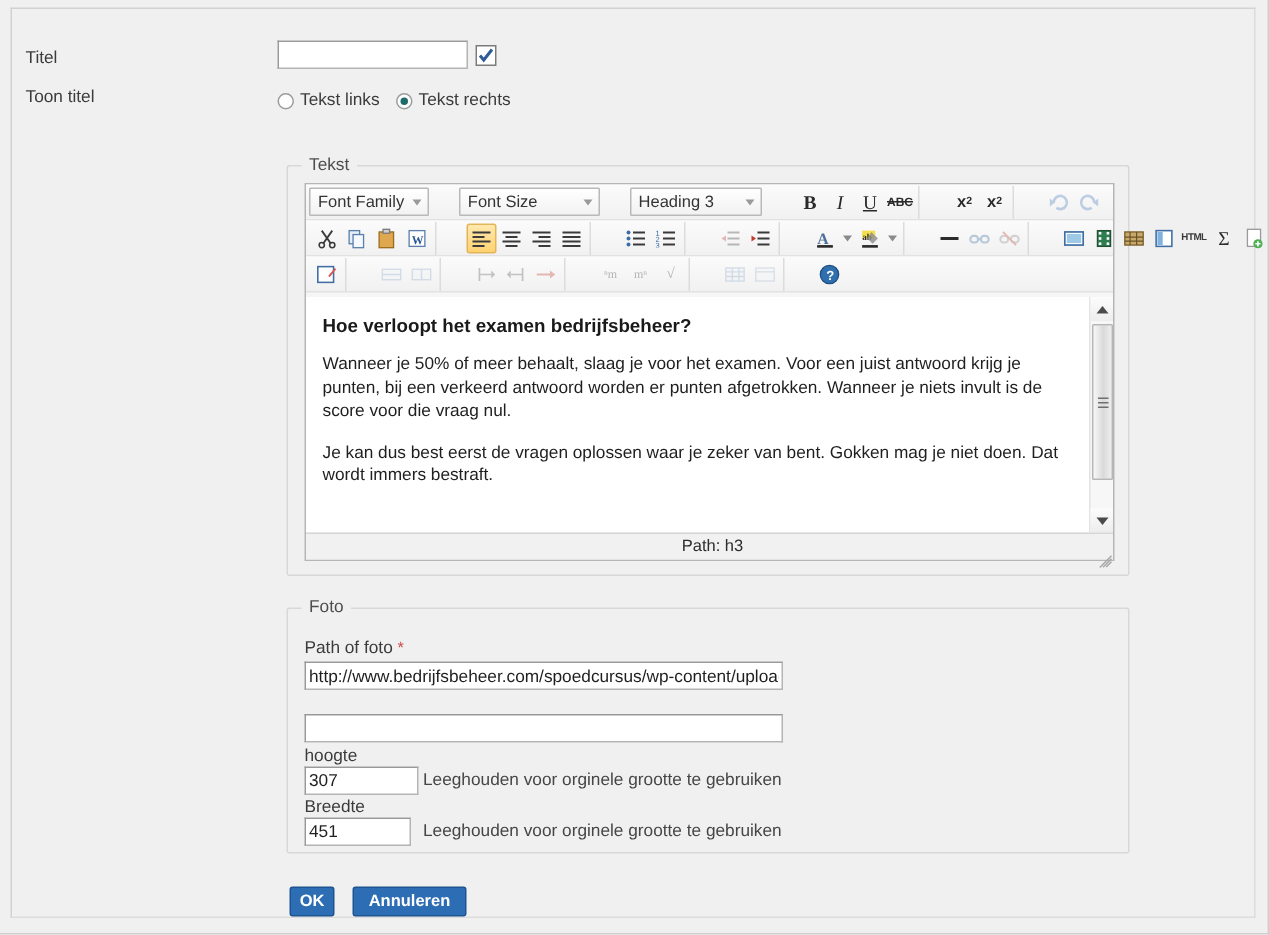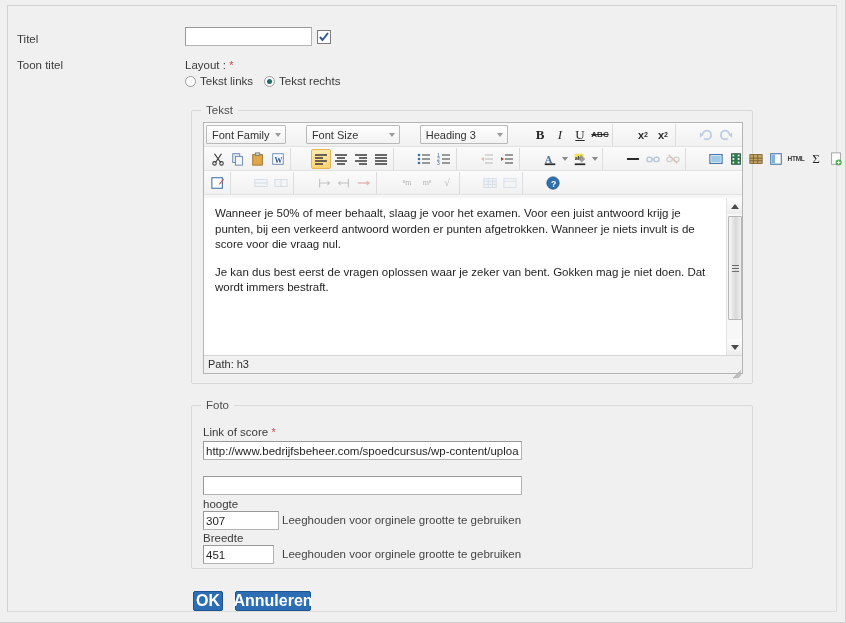--- a/index.html
+++ b/index.html
@@ -281,20 +281,21 @@
   }
   .ed-status {
     position: absolute;
     left: 0; right: 0; bottom: 0;
     height: 18px;
     background: #f1f1f1;
     border-top: 1px solid #d6d6d6;
     font-size: 11px;
     color: #2d2d2d;
     padding: 2px 0 0 4px;
+    text-align: center;
   }
   .resize-grip {
     position: absolute;
     right: 1px; bottom: 1px;
     width: 12px; height: 12px;
   }
   .resize-grip i {
     position: absolute;
     right: 0;
     height: 1px;
@@ -331,21 +332,21 @@
 
   
   .btn {
     position: absolute;
     height: 20px;
     background: #2d6db4;
     border: 1px solid #1d5491;
     border-radius: 2px;
     color: #ffffff;
     font-family: "Liberation Sans", sans-serif;
-    font-size: 16px;
+    font-size: 11px;
     font-weight: bold;
     cursor: pointer;
     display: flex;
     align-items: center;
     justify-content: center;
     padding: 0 10px;
   }
   #btn-ok { left: 185px; top: 585px; width: 30px; }
   #btn-cancel { left: 227px; top: 585px; width: 76px; }
 </style>
@@ -359,24 +360,20 @@
     <input class="titel-input" value="" style="">
     <div class="chk-box">
       <svg width="12" height="12" viewBox="0 0 12 12">
         <path d="M2 6 L4.5 9 L10 2" stroke="#2e5a96" stroke-width="2" fill="none"></path>
       </svg>
     </div>
 
     <div class="row-label" id="lbl-toontitel">Toon titel</div>
 
     <div class="layout-block">
-      <div class="layout-title">
-        <span>Layout :</span>
-        <span class="req-star">*</span>
-      </div>
       <div class="radio-line">
         <span class="radio"></span>
         <span class="radio-label">Tekst links</span>
         <span class="radio checked"></span>
         <span class="radio-label">Tekst rechts</span>
       </div>
     </div>
 
     <div class="fieldset" id="fs-tekst">
       <div class="fieldset-legend">Tekst</div>
@@ -694,20 +691,21 @@
               <svg width="14" height="14" viewBox="0 0 16 16">
                   <circle cx="8" cy="8" r="7" fill="#2f6fae" stroke="#1d4f84"></circle>
                   <text x="5.6" y="12" font-size="10" font-weight="bold" fill="#ffffff" font-family="Liberation Sans, sans-serif">?</text>
                 </svg>
             </div>
           </div>
         </div>
 
         <div class="ed-body">
           <div class="ed-content">
+            <h3>Hoe verloopt het examen bedrijfsbeheer?</h3>
             <p>Wanneer je 50% of meer behaalt, slaag je voor het examen. Voor een juist antwoord krijg je punten, bij een verkeerd antwoord worden er punten afgetrokken. Wanneer je niets invult is de score voor die vraag nul.</p>
             <p>Je kan dus best eerst de vragen oplossen waar je zeker van bent. Gokken mag je niet doen. Dat wordt immers bestraft.</p>
 
           </div>
           <div class="vscroll">
             <div class="sb-arrow">
                 <span class="sb-tri-up"></span>
               </div>
             <div class="sb-thumb">
               <div class="sb-grip">
@@ -731,21 +729,21 @@
           </span>
         </div>
 
       </div>
     </div>
 
     <div class="fieldset" id="fs-foto">
       <div class="fieldset-legend">Foto</div>
 
       <div class="f-label" style="left:11px; top:20px;">
-        <span>Link of score</span>
+        <span>Path of foto</span>
         <span class="req-star">*</span>
       </div>
       <input class="f-input" style="left: 11px; top: 35px; width: 319px;" value="http://www.bedrijfsbeheer.com/spoedcursus/wp-content/uploads">
 
       <div class="f-label" style="left:11px; top:71px;">Toelichting</div>
       <input class="f-input" style="left: 11px; top: 70px; width: 319px;" value="">
 
       <div class="f-label" style="left:11px; top:92px;">hoogte</div>
       <input class="f-input" style="left: 11px; top: 105px; width: 76px;" value="307">
       <div class="f-hint" style="left:90px; top:108px;">Leeghouden voor orginele grootte te gebruiken</div>

